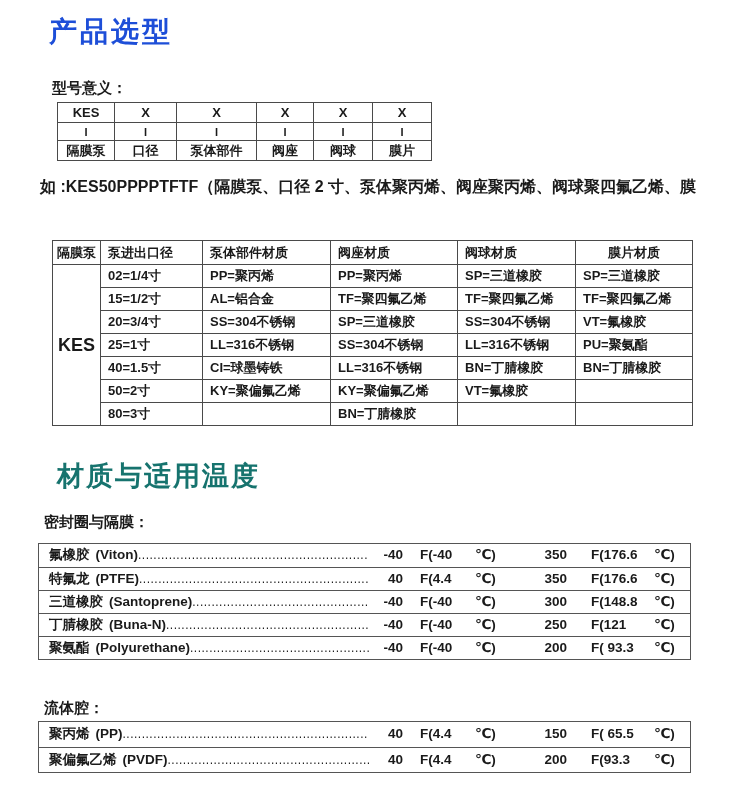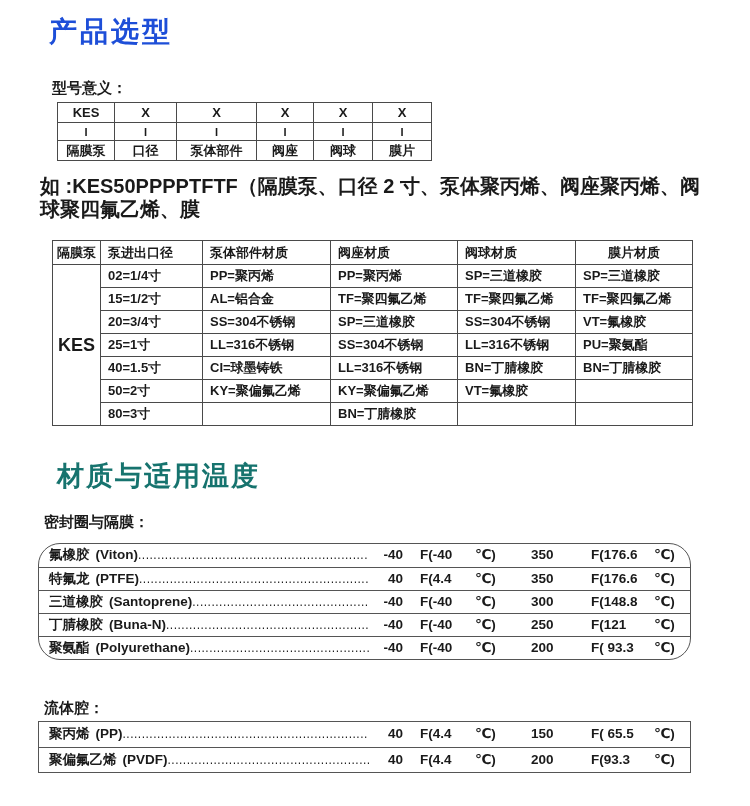--- a/index.html
+++ b/index.html
@@ -28,21 +28,21 @@
     font-size:13px; font-weight:bold; text-align:center;
   }
   .model-table td {
     border:1px solid #4a4a4a; height:20px; padding:0 2px;
   }
   .model-table tr.pipe td { font-size:11px; height:18px; }
 
   
   .example {
     left:40px; top:175px; width:680px;
-    font-size:20px; font-weight:bold; line-height:23px;
+    font-size:16px; font-weight:bold; line-height:23px;
   }
   .example .l2 { padding-left:35px; }
 
   
   .sel-table {
     left:52px; top:240px; border-collapse:collapse;
     font-size:13px; font-weight:bold;
   }
   .sel-table th, .sel-table td {
     border:1px solid #4a4a4a; height:23px;
@@ -66,26 +66,26 @@
   .temp-table .dots {
     flex:1 1 auto; overflow:hidden; white-space:nowrap;
     font-weight:normal; font-size:12px; letter-spacing:0.5px;
   }
   .temp-table .dots::after {
     content:"........................................................................................................................................................";
   }
   .c-lf { flex:0 0 34px; text-align:right; }
   .c-lc { flex:0 0 50px; margin-left:17px; }
   .c-lu { flex:0 0 26px; margin-left:5px; }
-  .c-hf { flex:0 0 36px; margin-left:30px; }
+  .c-hf { flex:0 0 36px; margin-left:30px;text-align:right; }
   .c-hc { flex:0 0 58px; margin-left:24px; }
   .c-hu { flex:0 0 26px; margin-left:5px; }
 
   .seal-label  { left:44px; top:513px;text-align:center; }
-  .seal-table  { top:543px;border-radius:22px; }
+  .seal-table  { top:543px; }
   .fluid-label { left:44px; top:699px; }
   .fluid-table { top:721px; }
   .fluid-table .trow { height:25px; line-height:23px; }
 </style>
 </head>
 <body>
 
 <div class="abs h1">产品选型</div>
 
 <div class="abs sublabel" style="left:52px; top:79px;">型号意义：</div>

